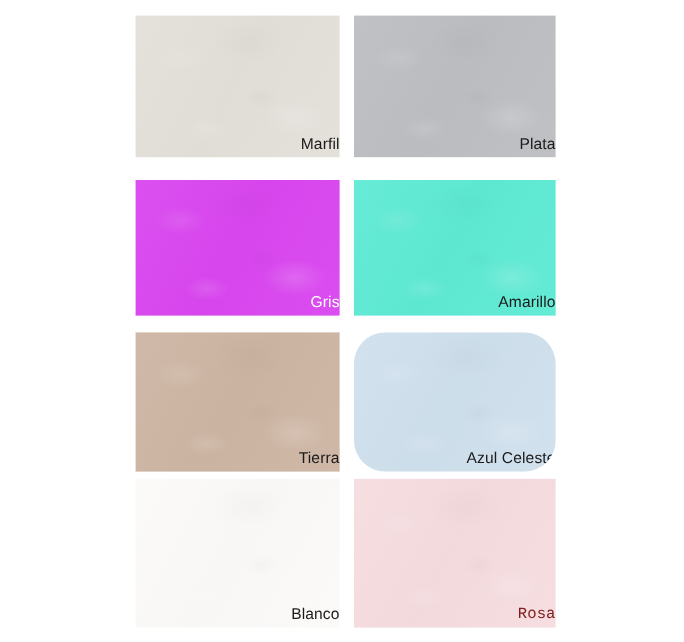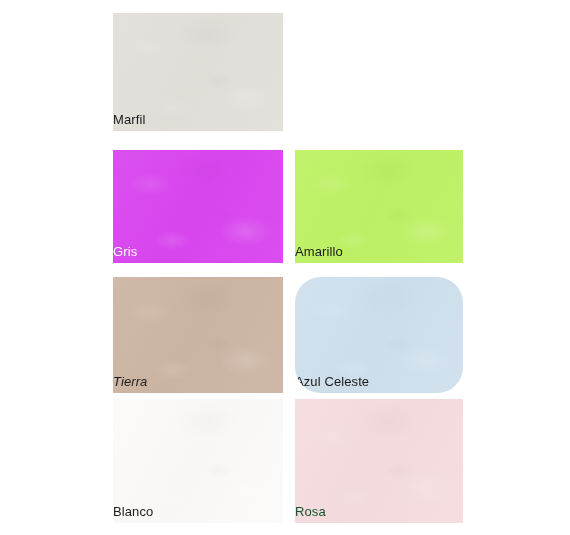--- a/index.html
+++ b/index.html
@@ -48,59 +48,64 @@
       radial-gradient(ellipse 20px 12px at 62% 58%, rgba(0,0,0,0.022), rgba(0,0,0,0) 70%),
       radial-gradient(ellipse 26px 14px at 35% 80%, rgba(255,255,255,0.12), rgba(255,255,255,0) 72%),
       linear-gradient(118deg, rgba(255,255,255,0.05) 0%, rgba(0,0,0,0.012) 48%, rgba(255,255,255,0.04) 100%);
   }
 
   .swatch-label {
     position: absolute;
     left: 0;
     right: 0;
     bottom: 4px;
-    text-align: left;
+    text-align: right;
     font-size: 13px;
     line-height: 15px;
     letter-spacing: 0.1px;
     white-space: nowrap;
   }
 </style>
 </head>
 <body>
 
 <div id="palette-grid">
     <div class="swatch" style="left: 113px; top: 13px; width: 170px; height: 118px; background: rgb(227, 223, 217);">
       <div class="texture-a"></div>
       <div class="texture-b"></div>
       <div class="swatch-label" style="color: rgb(27, 27, 27);">Marfil</div>
     </div>
+    <div class="swatch" style="left: 295px; top: 13px; width: 168px; height: 118px; background: rgb(188, 190, 193);">
+      <div class="texture-a"></div>
+      <div class="texture-b"></div>
+      <div class="swatch-label" style="color: rgb(27, 27, 27);">Plata</div>
+    </div>
     <div class="swatch" style="left: 113px; top: 150px; width: 170px; height: 113px; background: #d946ef;">
       <div class="texture-a"></div>
       <div class="texture-b"></div>
       <div class="swatch-label" style="color: rgb(255, 255, 255);">Gris</div>
     </div>
-    <div class="swatch" style="left: 295px; top: 150px; width: 168px; height: 113px; background: #bef264;">
+    <div class="swatch" style="left: 295px; top: 150px; width: 168px; height: 113px; background: #5eead4;">
       <div class="texture-a"></div>
       <div class="texture-b"></div>
       <div class="swatch-label" style="color: rgb(27, 27, 27);">Amarillo</div>
     </div>
-    <div class="swatch" style="left: 113px; top: 277px; width: 170px; height: 116px; background: rgb(205, 181, 163); font-style: italic;">
+    <div class="swatch" style="left: 113px; top: 277px; width: 170px; height: 116px; background: rgb(205, 181, 163);">
       <div class="texture-a"></div>
       <div class="texture-b"></div>
       <div class="swatch-label" style="color: rgb(27, 27, 27);">Tierra</div>
     </div>
     <div class="swatch" style="left: 295px; top: 277px; width: 168px; height: 116px; background: rgb(207, 224, 237); border-radius: 26px;">
       <div class="texture-a"></div>
       <div class="texture-b"></div>
       <div class="swatch-label" style="color: rgb(27, 27, 27);">Azul Celeste</div>
     </div>
     <div class="swatch" style="left: 113px; top: 399px; width: 170px; height: 124px; background: rgb(251, 250, 248);">
       <div class="texture-a"></div>
       <div class="texture-b"></div>
       <div class="swatch-label" style="color: rgb(27, 27, 27);">Blanco</div>
     </div>
     <div class="swatch" style="left: 295px; top: 399px; width: 168px; height: 124px; background: rgb(245, 220, 223);">
       <div class="texture-a"></div>
       <div class="texture-b"></div>
-      <div class="swatch-label" style="color: #14532d;">Rosa</div>
+      <div class="swatch-label" style="color: #7f1d1d; font-family: Liberation Mono, monospace;">Rosa</div>
     </div>
   </div>
 
 </body></html>

